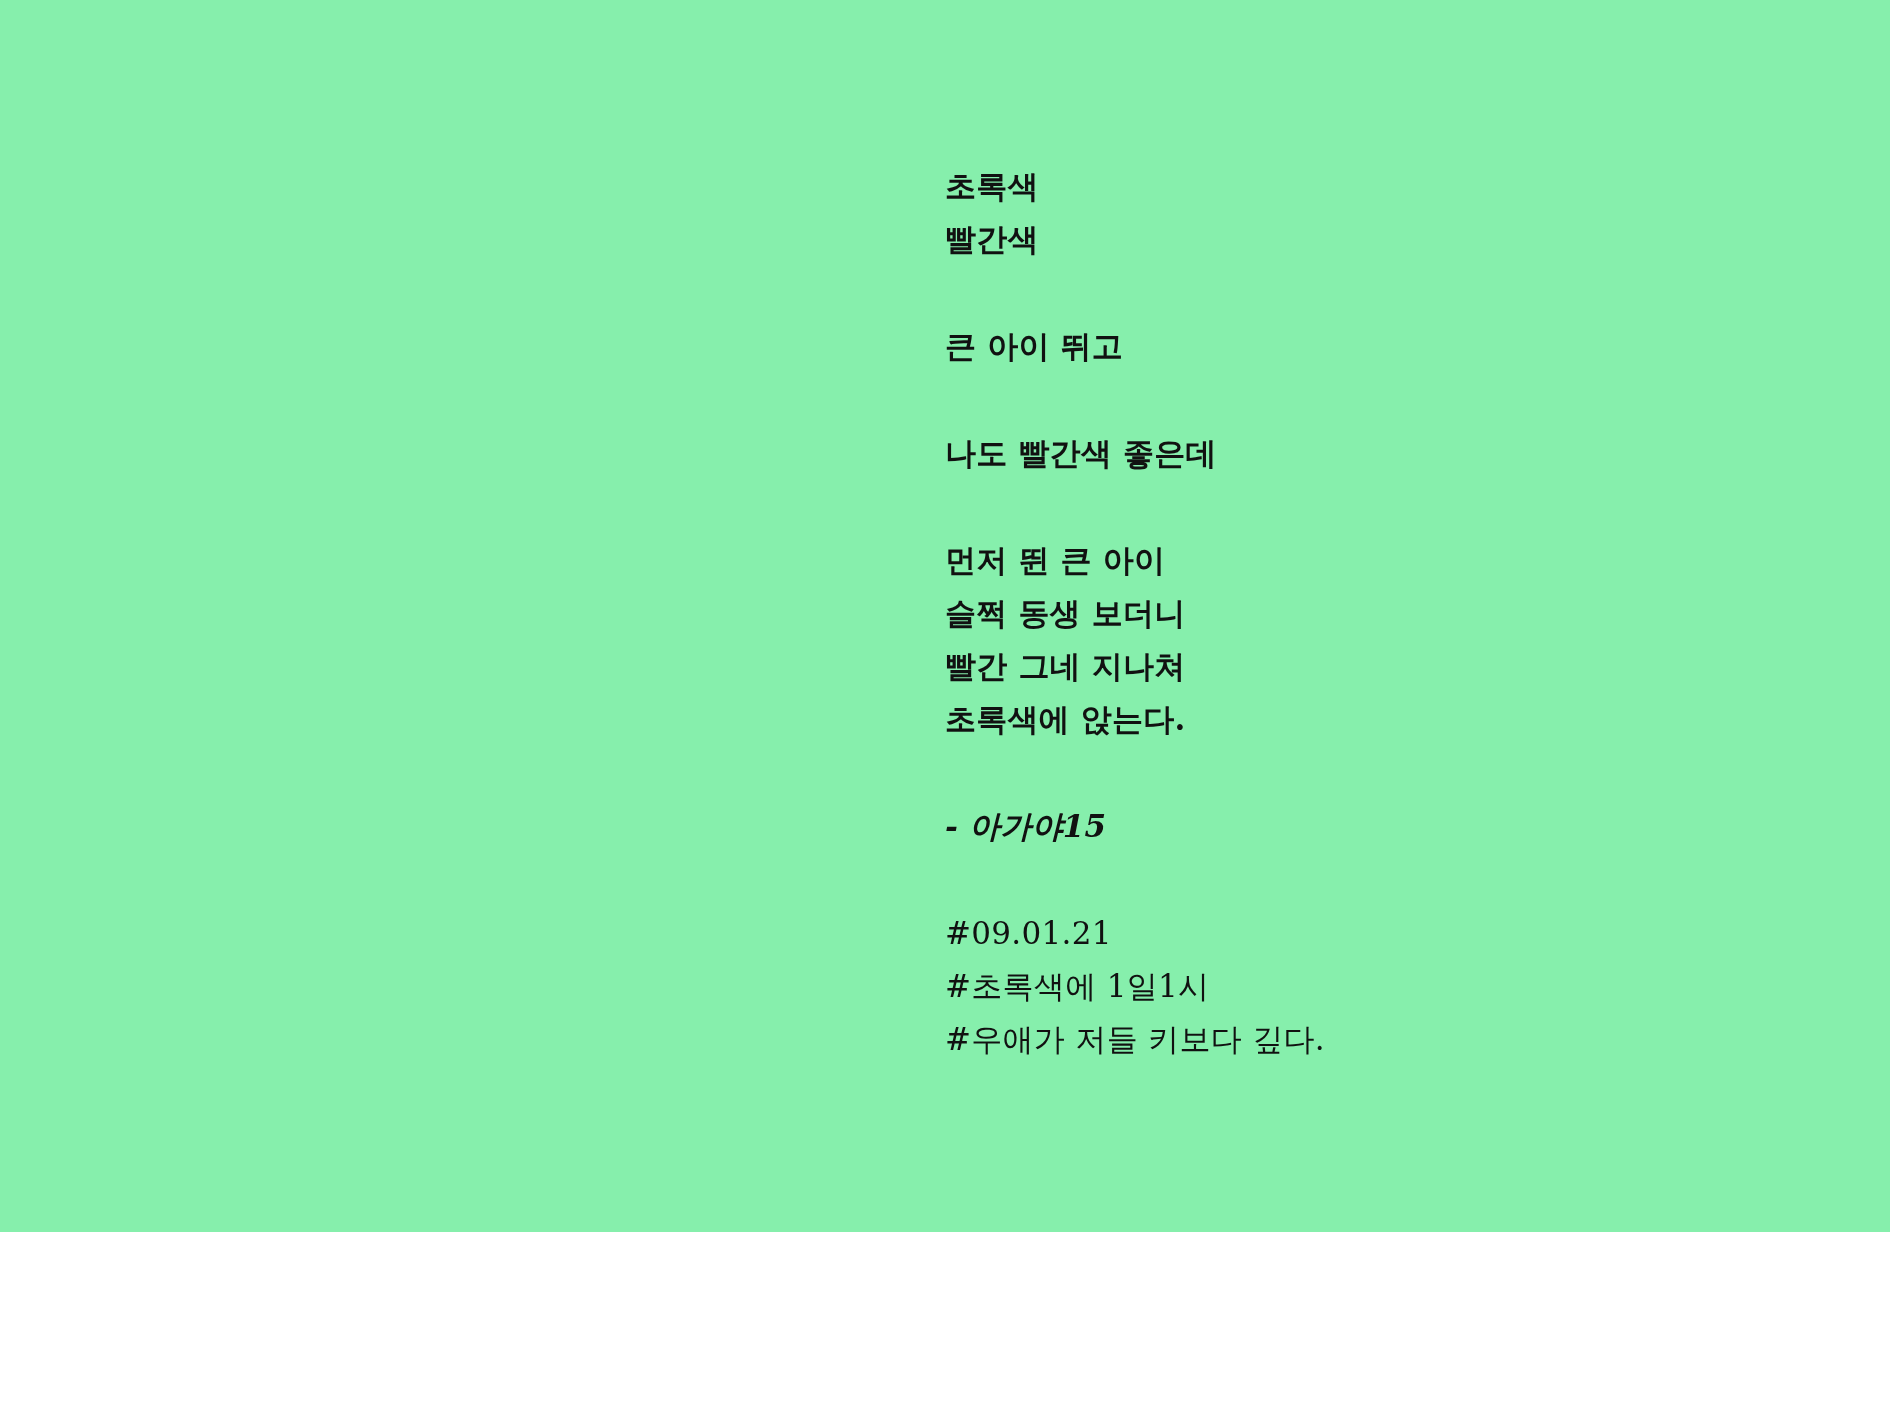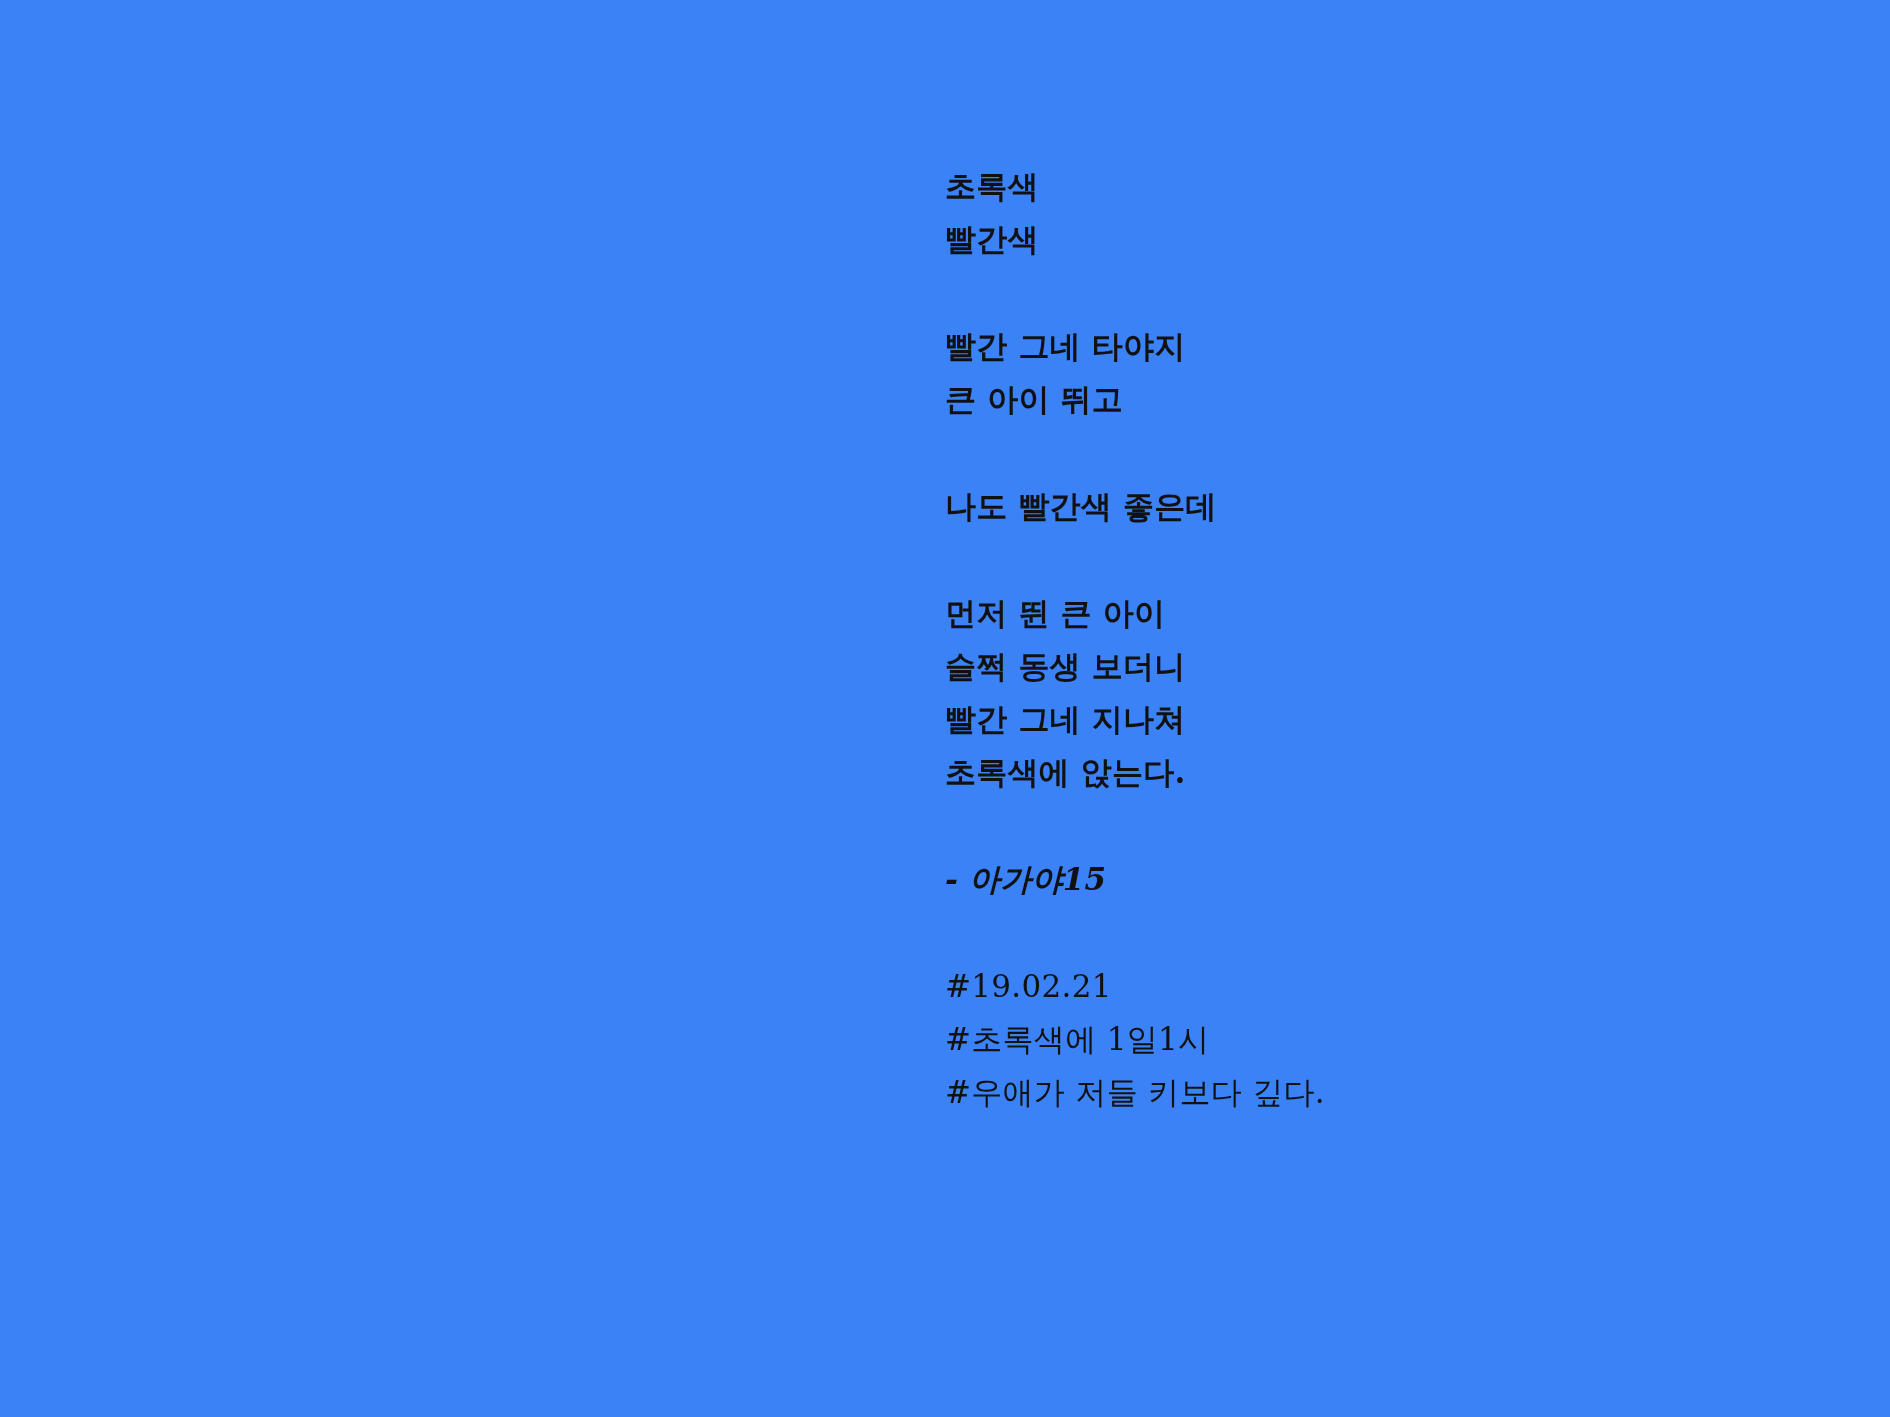--- a/index.html
+++ b/index.html
@@ -10,22 +10,22 @@
   body {
     width: 1890px;
     height: 1417px;
     overflow: hidden;
     font-family: "DejaVu Serif", "Liberation Serif", serif;
     color: #111111;
   }
   .page {
     position: relative;
     width: 1890px;
-    height: 1417px;
-    background: #3b82f6;
+    height: 1232px;
+    background: #86efac;
   }
   .poem {
     position: absolute;
     left: 945px;
     top: 160px;
     width: 760px;
   }
   .stanza {
     margin: 0 0 54px 0;
   }
@@ -54,39 +54,38 @@
 
 <div class="page">
   <div class="poem">
 
     <div class="stanza">
       <div class="line">초록색</div>
       <div class="line">빨간색</div>
     </div>
 
     <div class="stanza">
-      <div class="line">빨간 그네 타야지</div>
       <div class="line">큰 아이 뛰고</div>
     </div>
 
     <div class="stanza">
       <div class="line">나도 빨간색 좋은데</div>
     </div>
 
     <div class="stanza">
       <div class="line">먼저 뛴 큰 아이</div>
       <div class="line">슬쩍 동생 보더니</div>
       <div class="line">빨간 그네 지나쳐</div>
       <div class="line">초록색에 앉는다.</div>
     </div>
 
     <div class="stanza signature">
       <div class="line">- 아가야15</div>
     </div>
 
     <div class="stanza tags">
-      <div class="line">#19.02.21</div>
+      <div class="line">#09.01.21</div>
       <div class="line">#초록색에 1일1시</div>
       <div class="line">#우애가 저들 키보다 깊다.</div>
     </div>
 
   </div>
 </div>
 
 </body></html>

